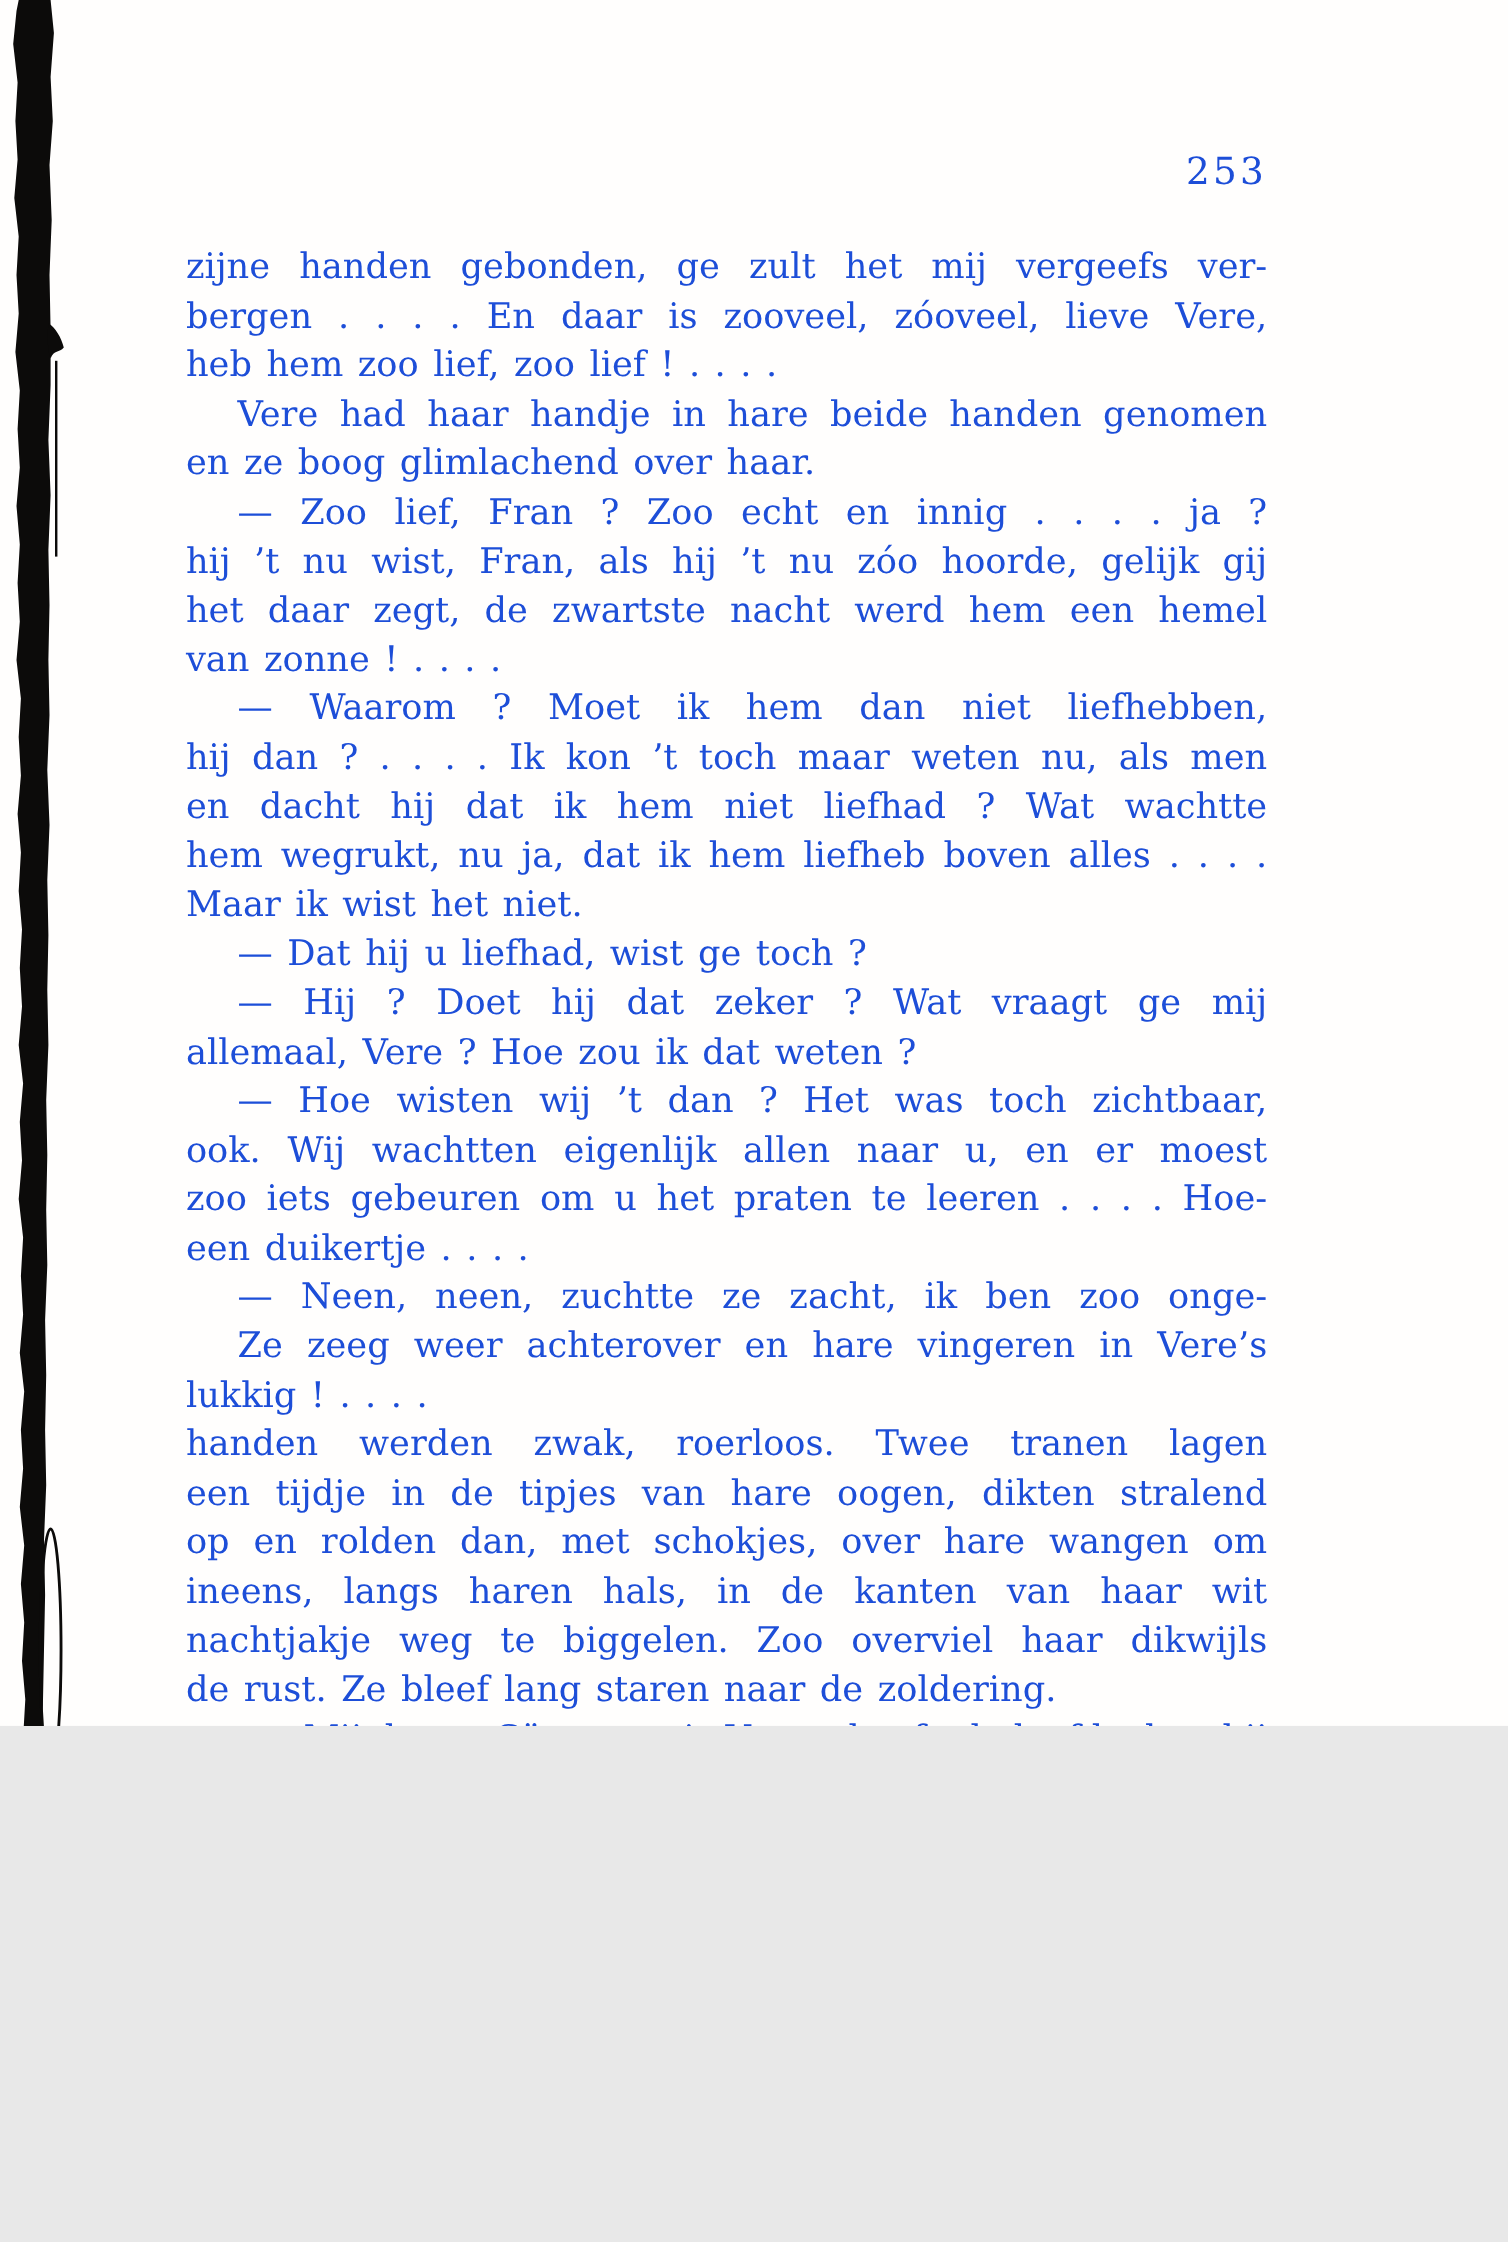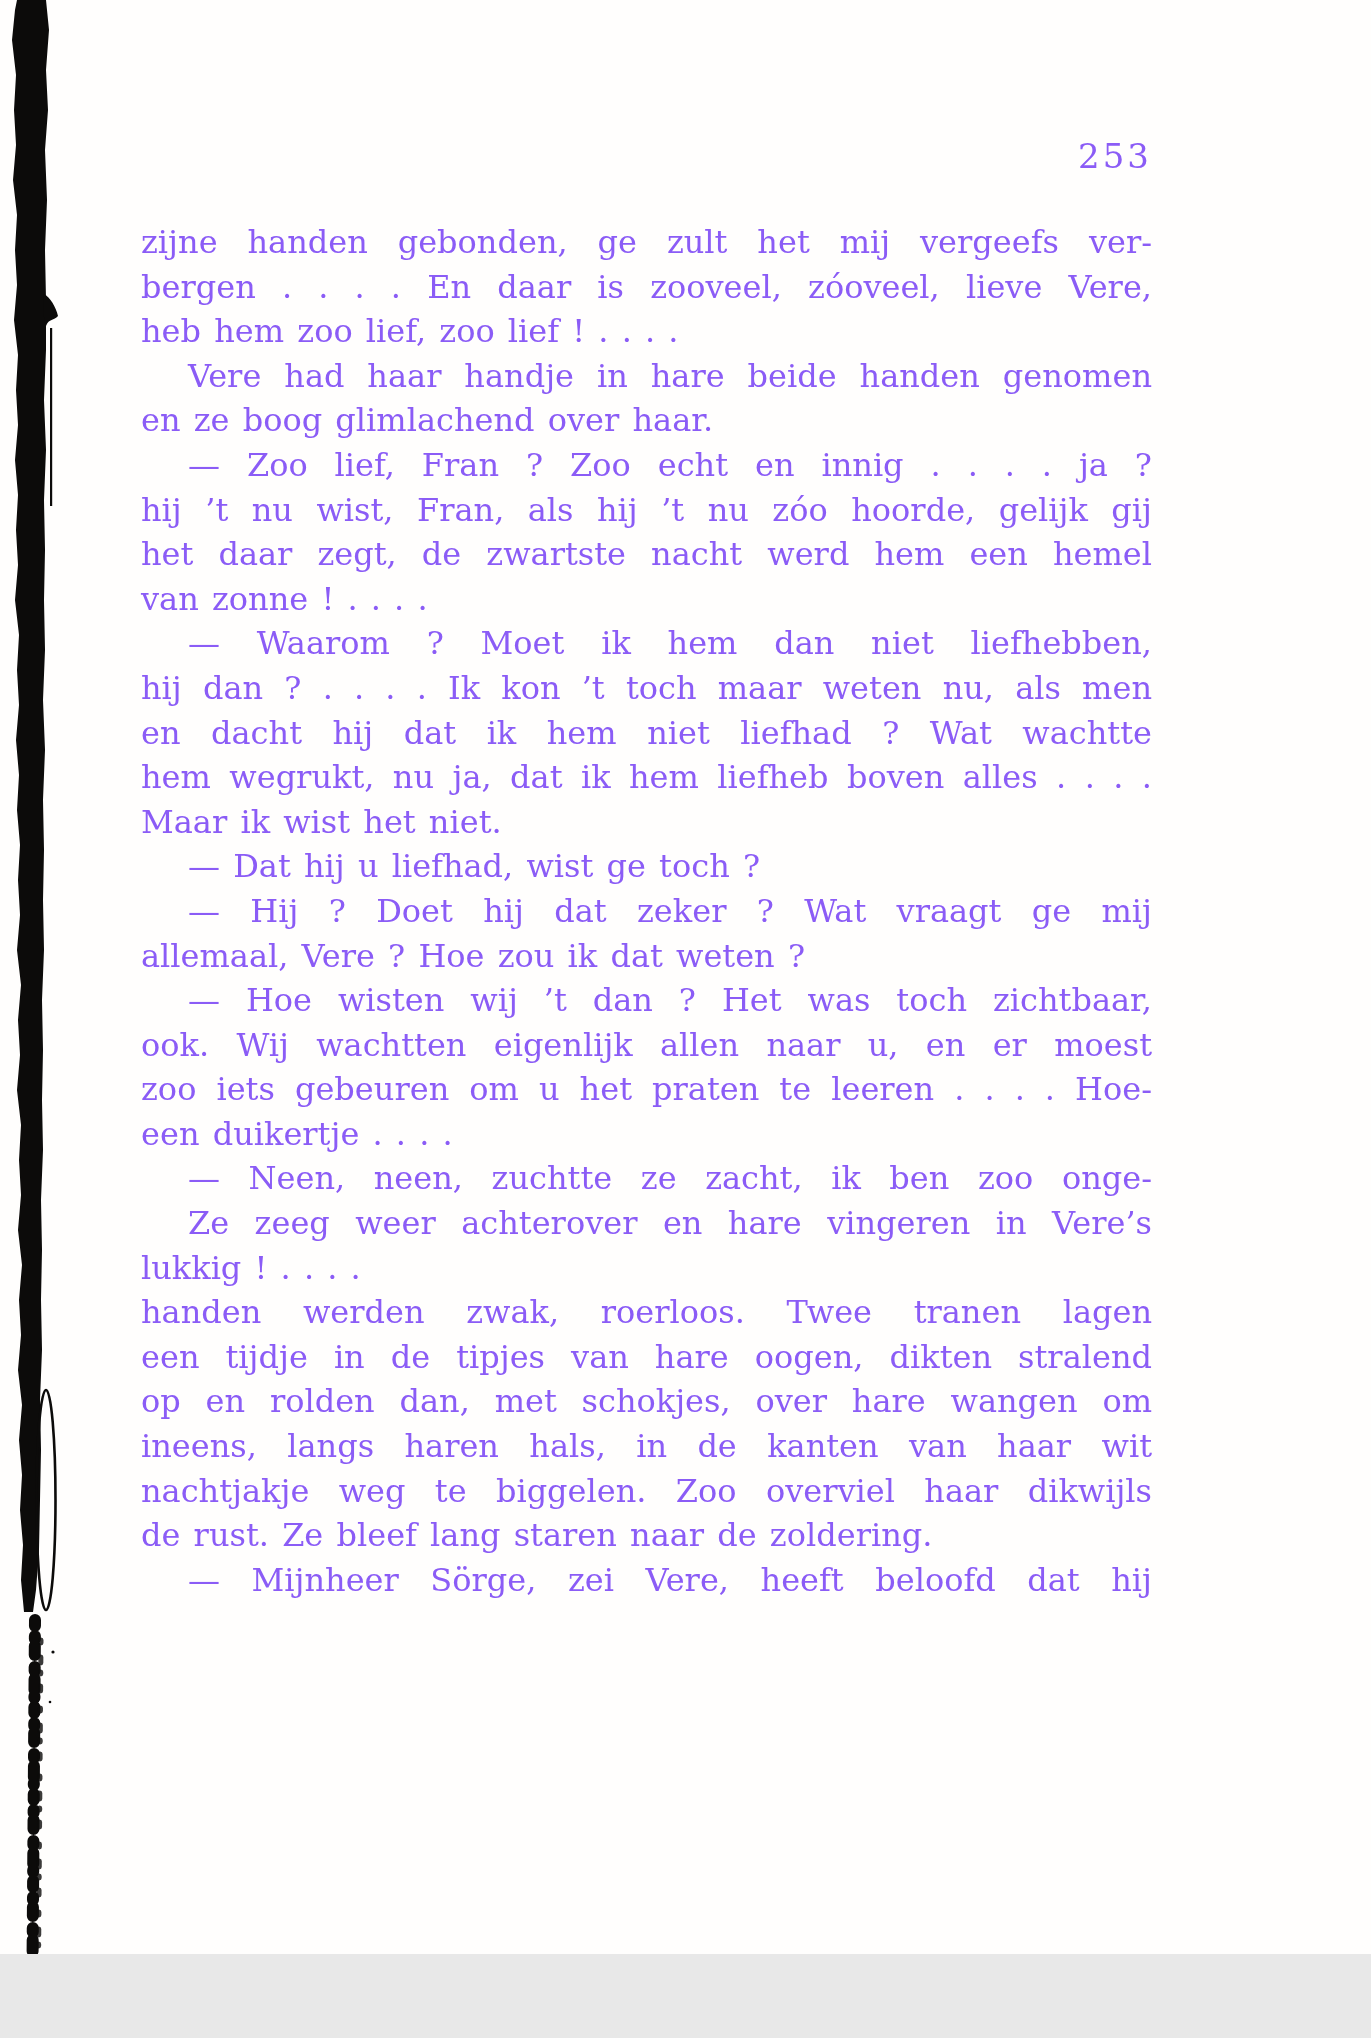--- a/index.html
+++ b/index.html
@@ -1,35 +1,35 @@
 <!DOCTYPE html>
 <html><head>
 <meta charset="utf-8">
 <style>
   html,body{margin:0;padding:0;background:#e8e8e8;}
   .page{
     position:relative;
-    width:1371px;height:1954px;
+    width:1371px;height:1569px;
     background:#fffefd;
     overflow:hidden;
     font-family:"DejaVu Serif", serif;
-    color:#8b5cf6;
+    color:#1d4ed8;
   }
   .binding{
     position:absolute;left:0;top:0;width:80px;height:2038px;
   }
   .page-number{
     position:absolute;top:136px;left:1078px;width:74px;
     font-size:34px;letter-spacing:3px;text-align:right;
   }
   .text-block{
     position:absolute;left:141px;top:220px;width:1011px;
     font-size:32px;line-height:44.6px;word-spacing:3px;
   }
-  .line{white-space:normal;}
+  .line{white-space:normal;margin-left:28px;}
   .line.indent{text-indent:47px;}
   .line.just{text-align:justify;text-align-last:justify;}
 </style>
 </head>
 <body>
 
 <div class="page">
 
   <svg class="binding" viewBox="0 0 80 2038" preserveAspectRatio="none" aria-hidden="true">
     <g fill="#0c0b0a" stroke="none">

